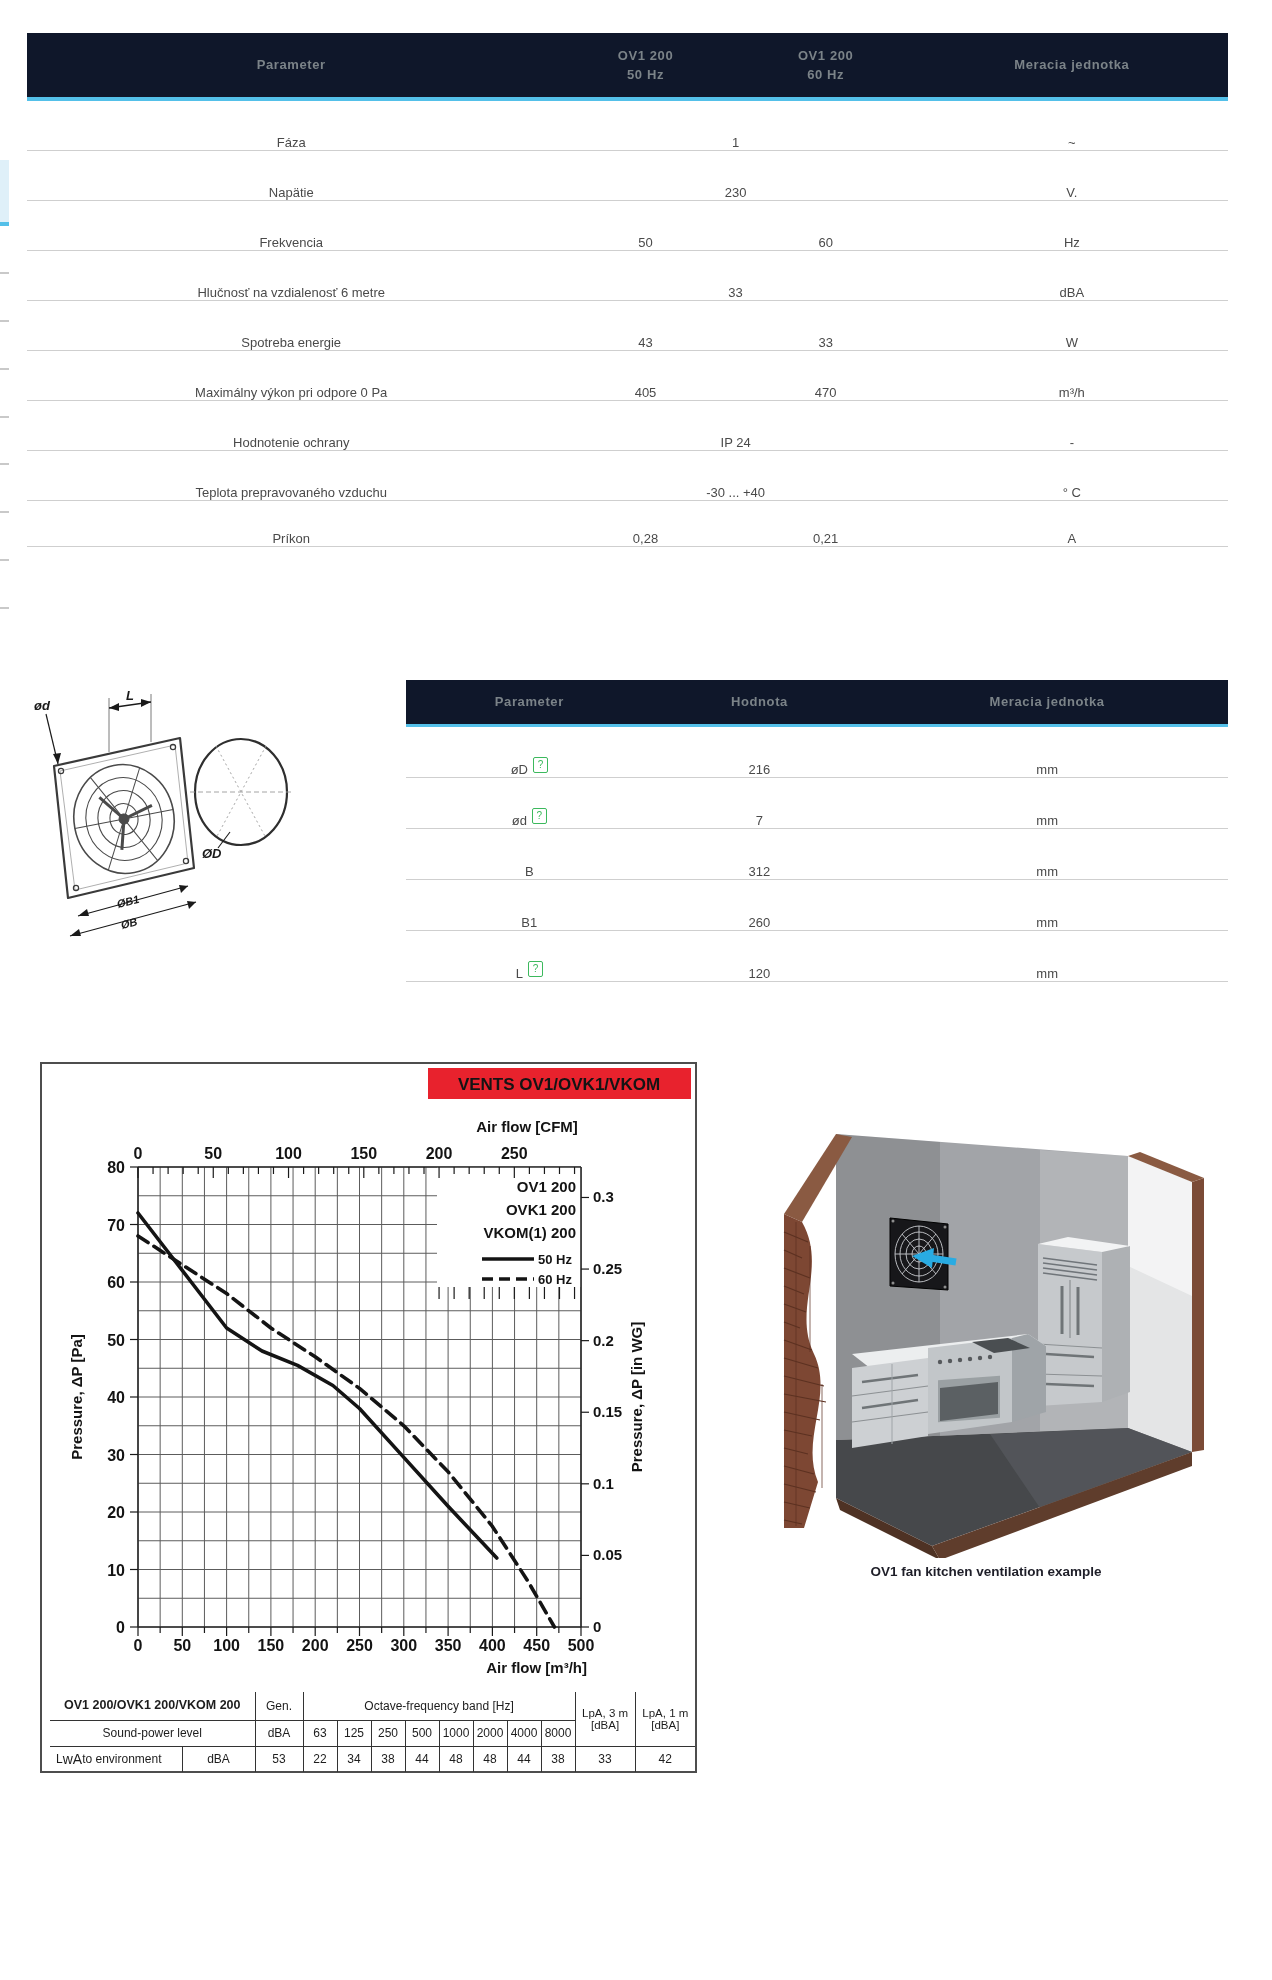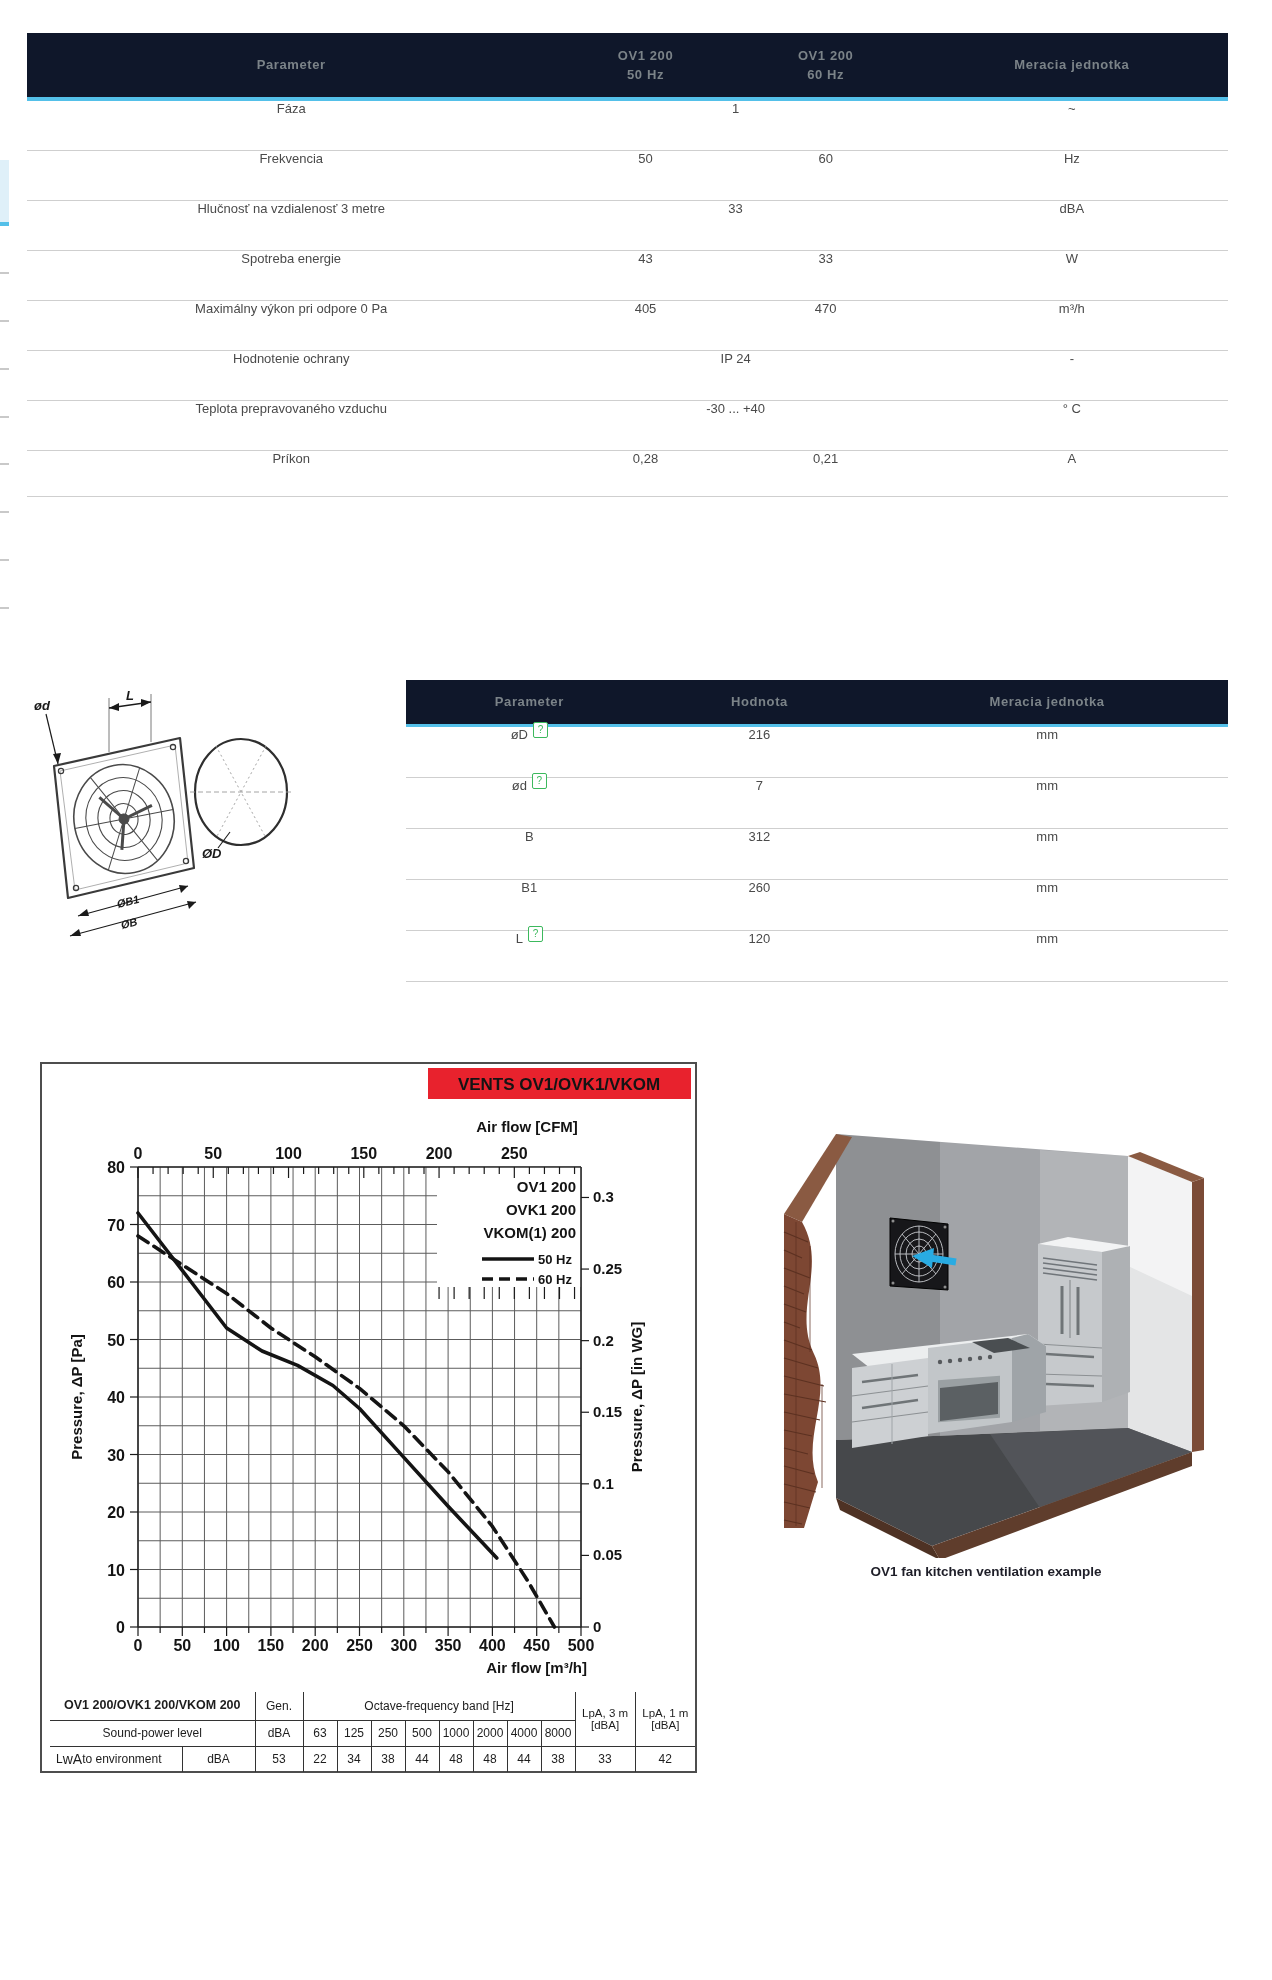--- a/index.html
+++ b/index.html
@@ -10,21 +10,21 @@
   .strip{position:absolute;left:0;}
   .strip-head{top:160px;width:9px;height:62px;background:#dff0f9;}
   .strip-bar{top:222px;width:9px;height:4px;background:#54c0e9;}
   .strip-dash{width:9px;height:2px;background:#c9c9c9;}
 
   
   .spec{position:absolute;font-size:13px;}
   .thead{display:flex;align-items:center;background:#0f172a;border-bottom:4px solid #54c0e9;
          color:#7b8388;font-weight:bold;letter-spacing:.6px;}
   .thead .c{line-height:1.5;}
-  .trow{display:flex;align-items:flex-start;border-bottom:1px solid #cfcfcf;color:#4a4a4a;}
+  .trow{display:flex;align-items:flex-end;border-bottom:1px solid #cfcfcf;color:#4a4a4a;}
   .c{display:flex;align-items:center;justify-content:center;text-align:center;}
   .t1 .p{width:44%;}  .t1 .v{width:15%;} .t1 .vspan{width:30%;} .t1 .u{width:26%;}
   .t2 .p{width:30%;}  .t2 .v{width:26%;} .t2 .u{width:44%;}
   sup.inv{font-size:9px;margin-left:1px;}
   .help{display:inline-flex;align-items:center;justify-content:center;width:13px;height:14px;
         border:1px solid #3cb95d;color:#3cb95d;font-size:10px;border-radius:2px;
         margin-left:5px;margin-top:-10px;background:#fff;cursor:pointer;}
 
   
   .figure{position:absolute;left:40px;top:1062px;width:657px;height:711px;border:2px solid #4d4d4d;
@@ -86,27 +86,32 @@
       </div>
       <div class="c u">Meracia jednotka</div>
     </div>
 
     <div class="trow" style="height:49px">
       <div class="c p">Fáza</div>
       <div class="c vspan">1</div>
       <div class="c u">~</div>
     </div>
     <div class="trow" style="height:49px">
+      <div class="c p">Napätie</div>
+      <div class="c vspan">230</div>
+      <div class="c u">V.</div>
+    </div>
+    <div class="trow" style="height:49px">
       <div class="c p">Frekvencia</div>
       <div class="c v">50</div>
       <div class="c v">60</div>
       <div class="c u">Hz</div>
     </div>
     <div class="trow" style="height:49px">
-      <div class="c p">Hlučnosť na vzdialenosť 3 metre</div>
+      <div class="c p">Hlučnosť na vzdialenosť 6 metre</div>
       <div class="c vspan">33</div>
       <div class="c u">dBA</div>
     </div>
     <div class="trow" style="height:49px">
       <div class="c p">Spotreba energie</div>
       <div class="c v">43</div>
       <div class="c v">33</div>
       <div class="c u">W</div>
     </div>
     <div class="trow" style="height:49px">

